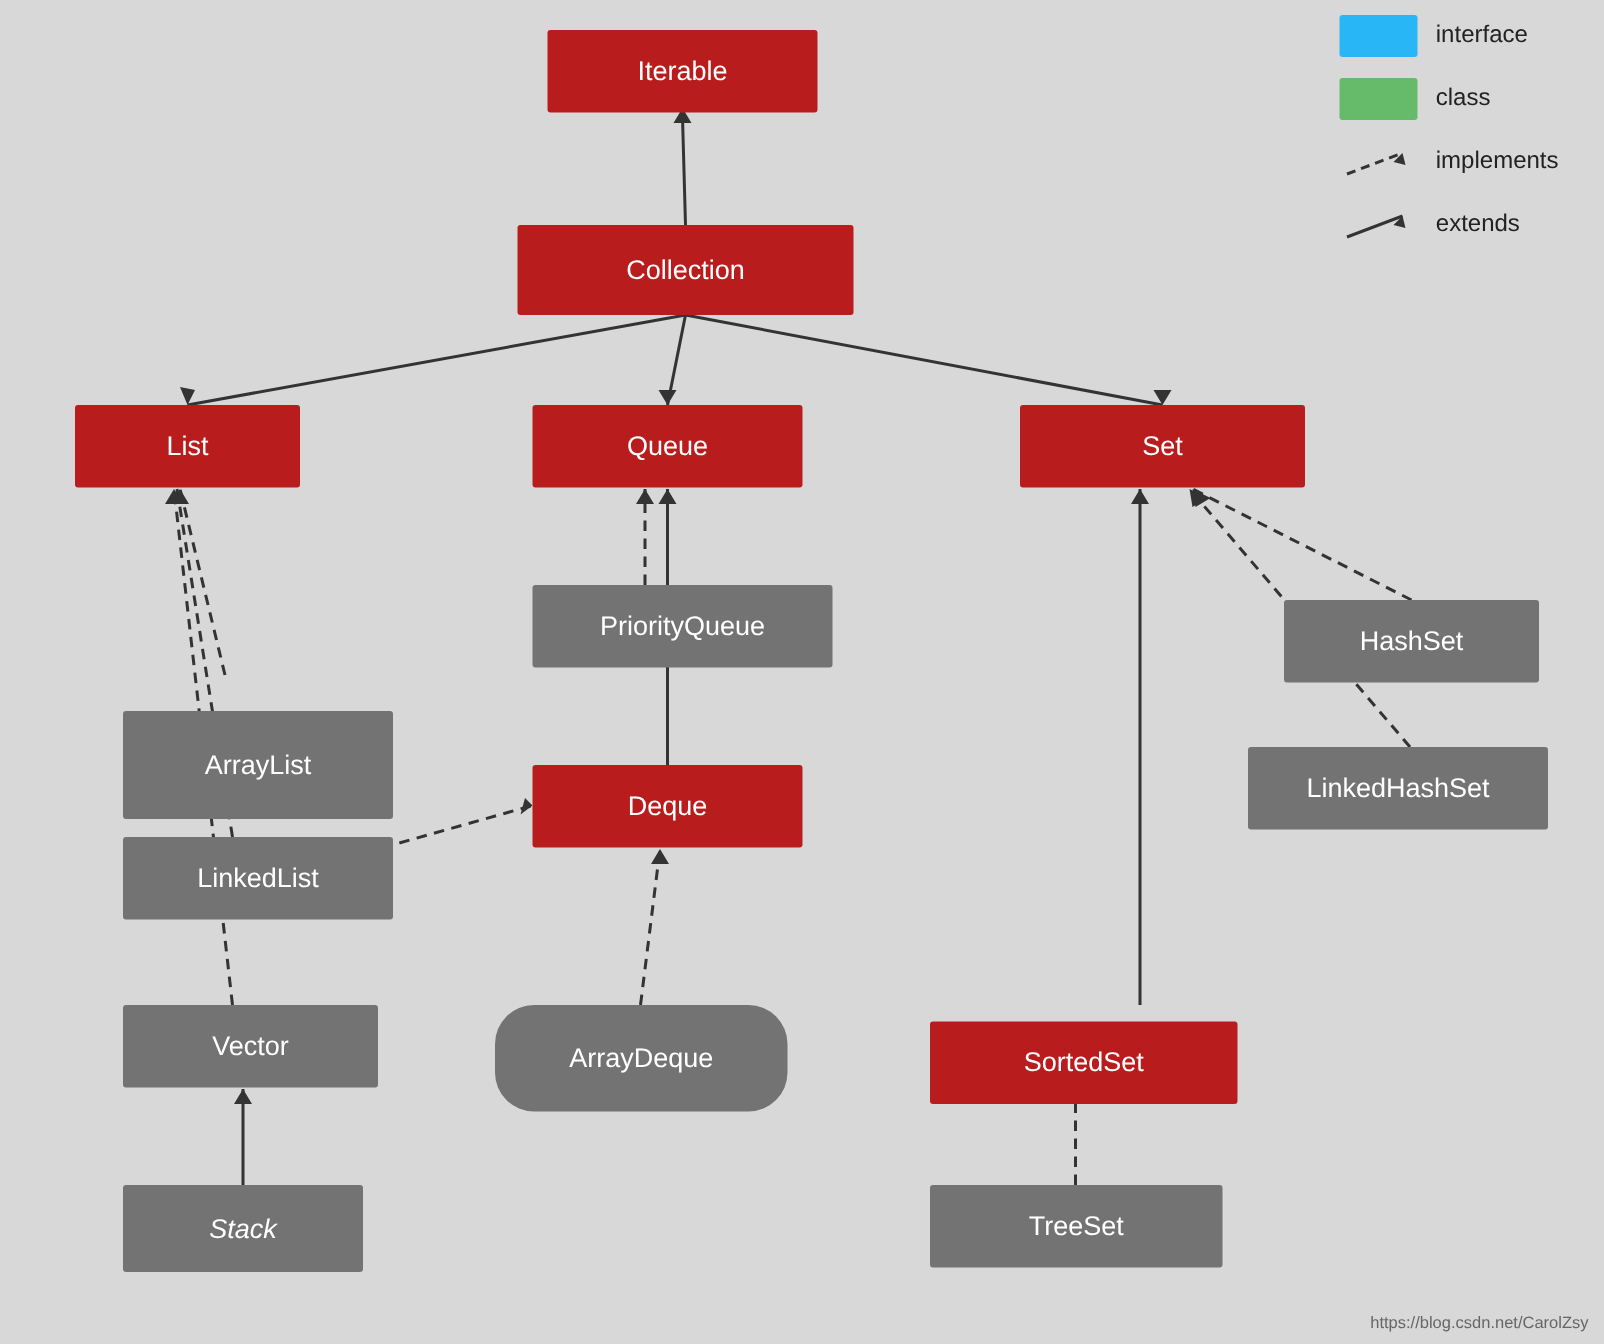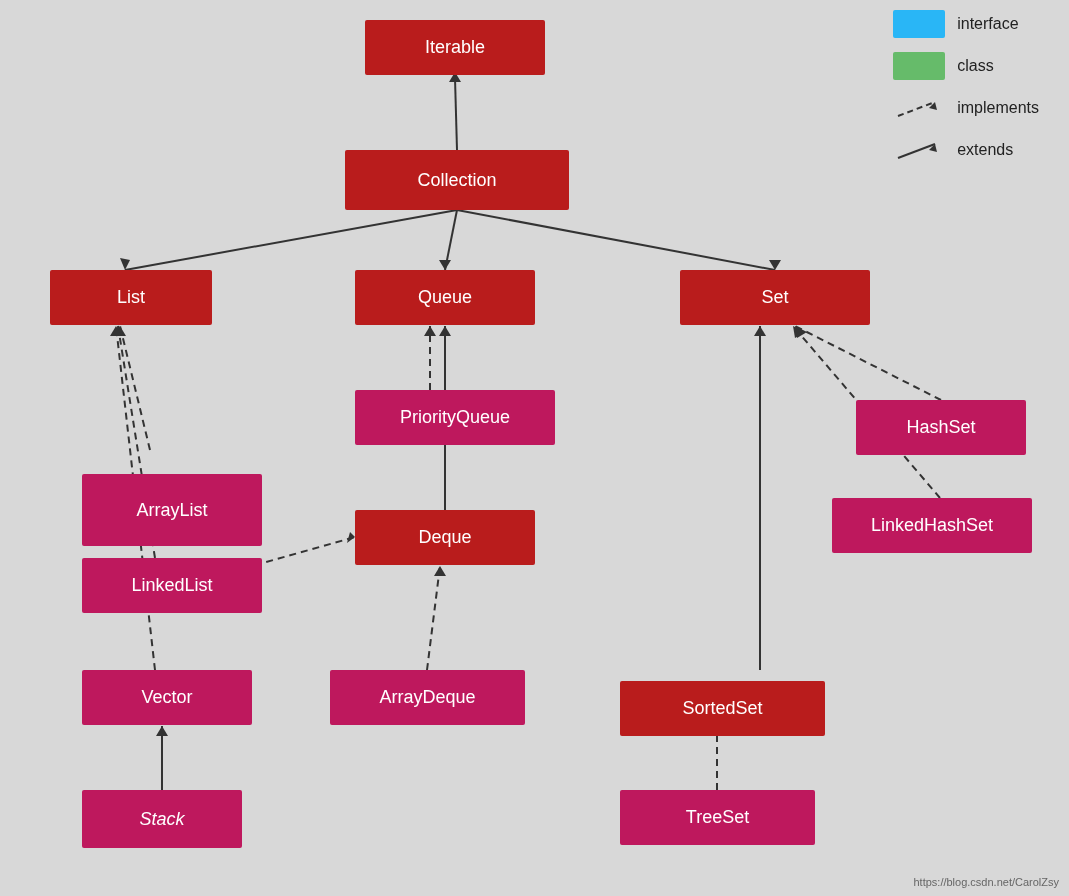--- a/index.html
+++ b/index.html
@@ -24,21 +24,21 @@
       border-radius: 2px;
       font-size: 18px;
       font-weight: normal;
       color: #fff;
       text-align: center;
     }
     .interface-node {
       background: #b91c1c;
     }
     .class-node {
-      background: #be185d;
+      background: #737373;
     }
     svg.arrows {
       position: absolute;
       top: 0; left: 0;
       width: 1069px;
       height: 896px;
       pointer-events: none;
     }
     
     .legend {
@@ -134,21 +134,21 @@
   </svg>
 
   <div class="node interface-node" style="left:365px;top:20px;width:180px;height:55px;">
     <span>Iterable</span>
   </div>
 
   <div class="node interface-node" style="left:345px;top:150px;width:224px;height:60px;">
     <span>Collection</span>
   </div>
 
-  <div class="node interface-node" style="left:50px;top:270px;width:162px;height:55px;">
+  <div class="node interface-node" style="left:50px;top:270px;width:150px;height:55px;">
     <span>List</span>
   </div>
 
   <div class="node interface-node" style="left:355px;top:270px;width:180px;height:55px;">
     <span>Queue</span>
   </div>
 
   <div class="node interface-node" style="left:680px;top:270px;width:190px;height:55px;">
     <span>Set</span>
   </div>
@@ -174,21 +174,21 @@
   </div>
 
   <div class="node class-node" style="left:832px;top:498px;width:200px;height:55px;">
     <span>LinkedHashSet</span>
   </div>
 
   <div class="node class-node" style="left:82px;top:670px;width:170px;height:55px;">
     <span>Vector</span>
   </div>
 
-  <div class="node class-node" style="left:330px;top:670px;width:195px;height:55px;">
+  <div class="node class-node" style="left:330px;top:670px;width:195px;height:71px;border-radius:26px;">
     <span>ArrayDeque</span>
   </div>
 
   <div class="node interface-node" style="left:620px;top:670px;width:205px;height:55px;margin-top:11px;">
     <span>SortedSet</span>
   </div>
 
   <div class="node class-node" style="left:82px;top:790px;width:160px;height:58px;font-style:italic;">
     <span>Stack</span>
   </div>

